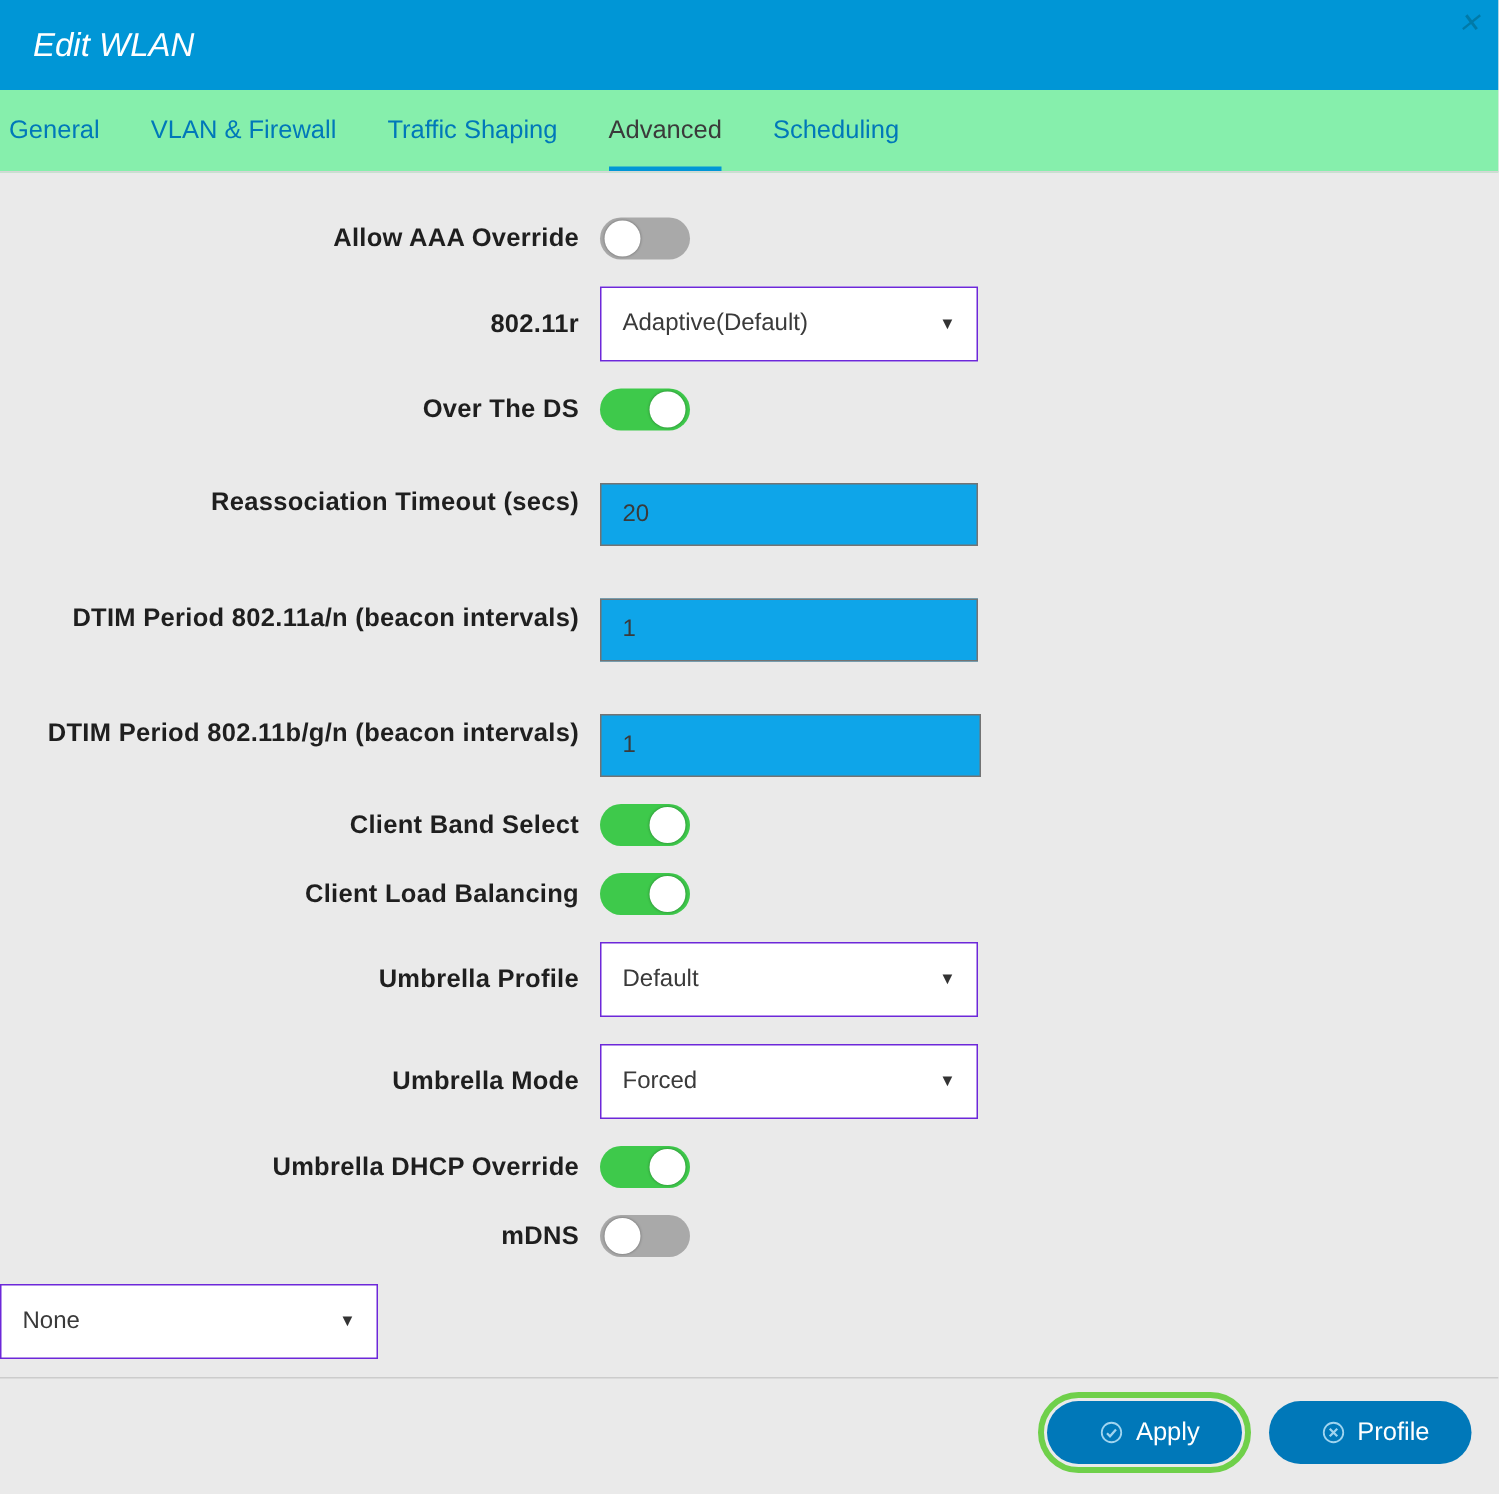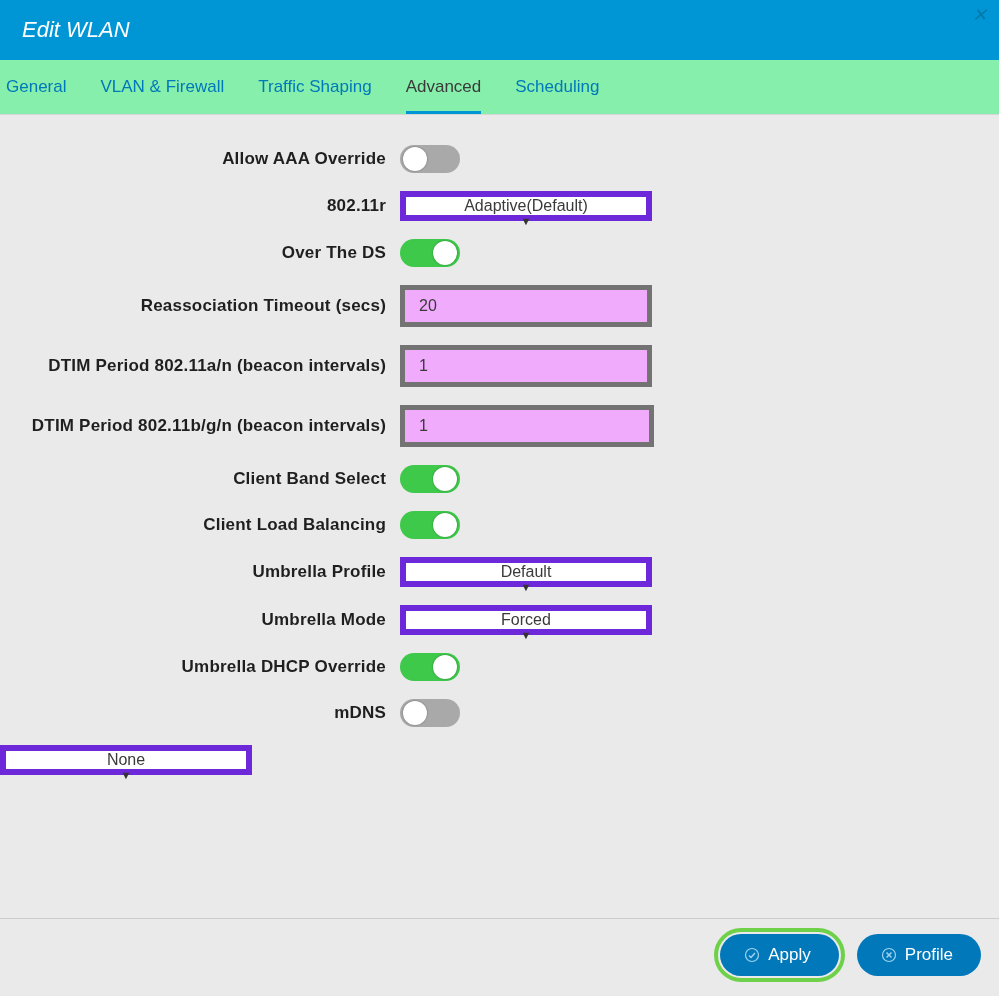--- a/index.html
+++ b/index.html
@@ -103,64 +103,64 @@
     border-radius: 50%;
     background: #ffffff;
     box-shadow: 0 0 2px rgba(0,0,0,0.4);
   }
   .toggle.off .knob { left: 3px; }
   .toggle.on  .knob { right: 3px; }
 
   
   .select {
     width: 252px;
-    height: 30px;
-    border: 6px solid #6d28d9;
+    height: 50px;
+    border: 1px solid #6d28d9;
     background: #ffffff;
     display: flex;
     align-items: center;
     padding: 0 14px;
     justify-content: space-between;
     font-size: 16px;
     color: #3a3a3a;
     cursor: pointer;
-    flex-direction: column;
   }
   .select .caret { font-size: 11px; color: #333; }
 
   
   .text-input {
     width: 252px;
     height: 42px;
-    border: 5px solid #737373;
-    background: #f0abfc;
+    border: 1px solid #737373;
+    background: #0ea5e9;
     font-size: 16px;
     padding: 0 14px;
     color: #3a3a3a;
+    margin-top: 17px;
   }
   .text-input.wide { width: 254px; }
 
   
   .footer {
     height: 72px;
     display: flex;
     align-items: center;
     justify-content: flex-end;
     gap: 12px;
     padding-right: 18px;
   }
   .btn {
     height: 42px;
     border-radius: 21px;
     background: #0078b9;
     color: #ffffff;
     display: inline-flex;
     align-items: center;
     gap: 8px;
-    padding: 0 28px 0 24px;
+    padding: 0 28px 0 35px;
     font-size: 17px;
     cursor: pointer;
     border: none;
   }
   .btn-wrap-highlight {
     border: 4px solid #6fd04a;
     border-radius: 28px;
     padding: 2px;
   }
   .btn-icon {

